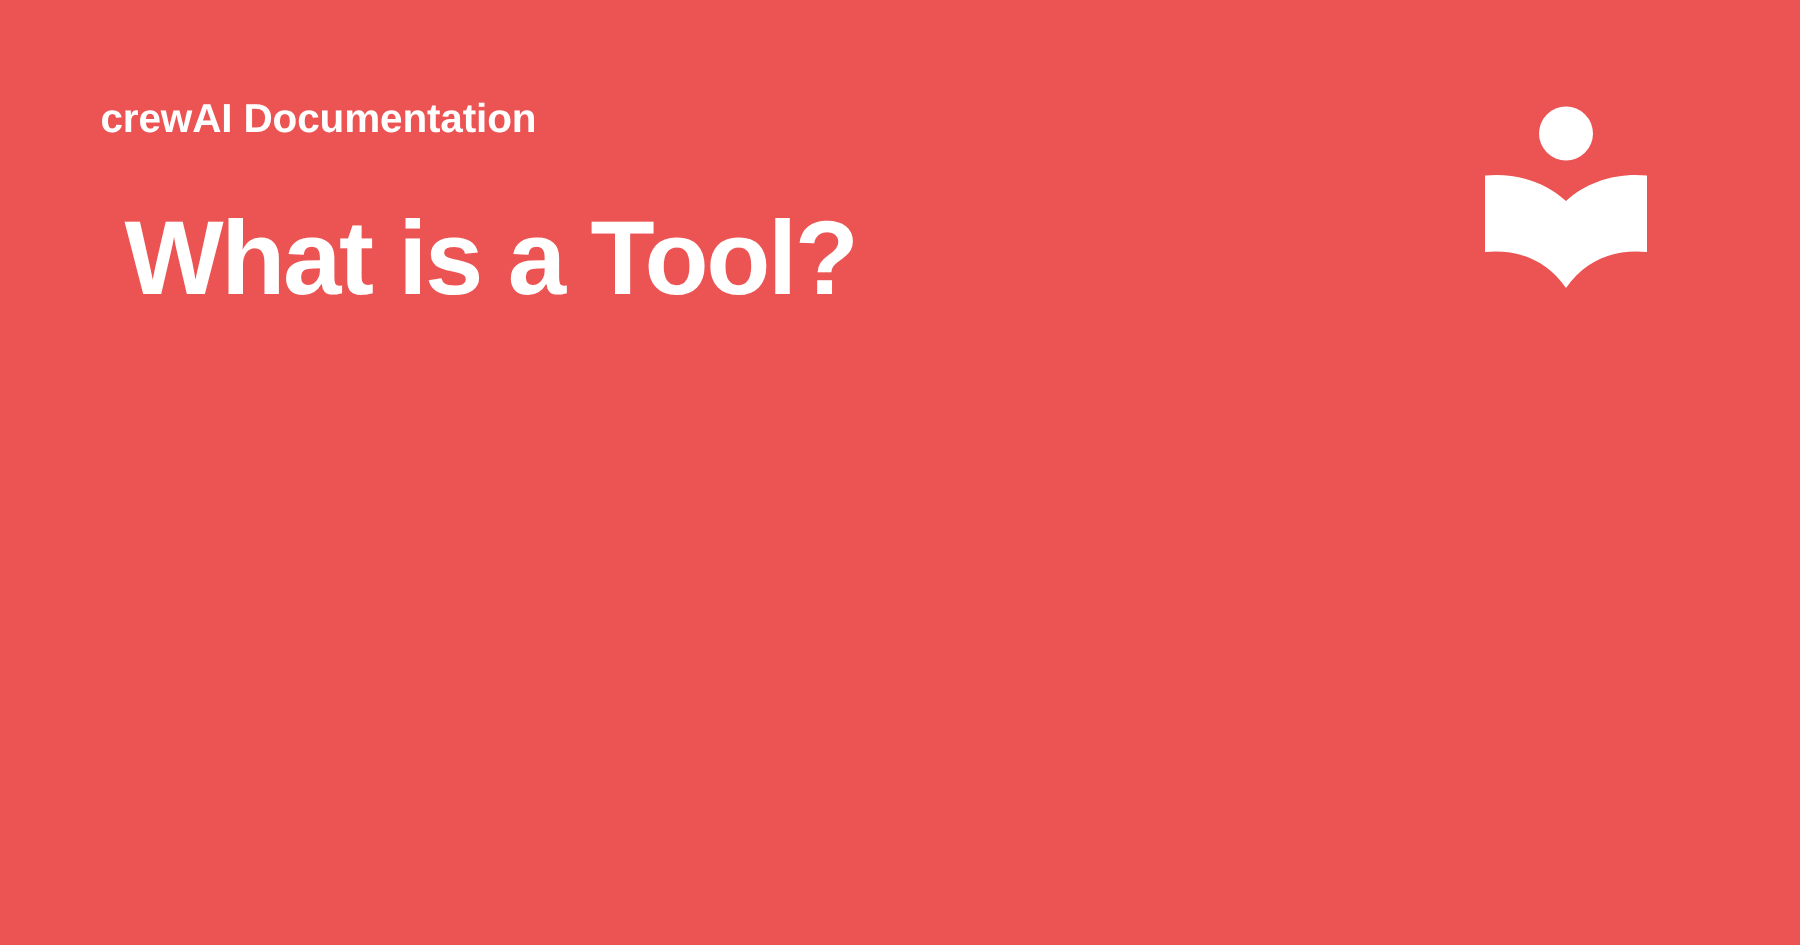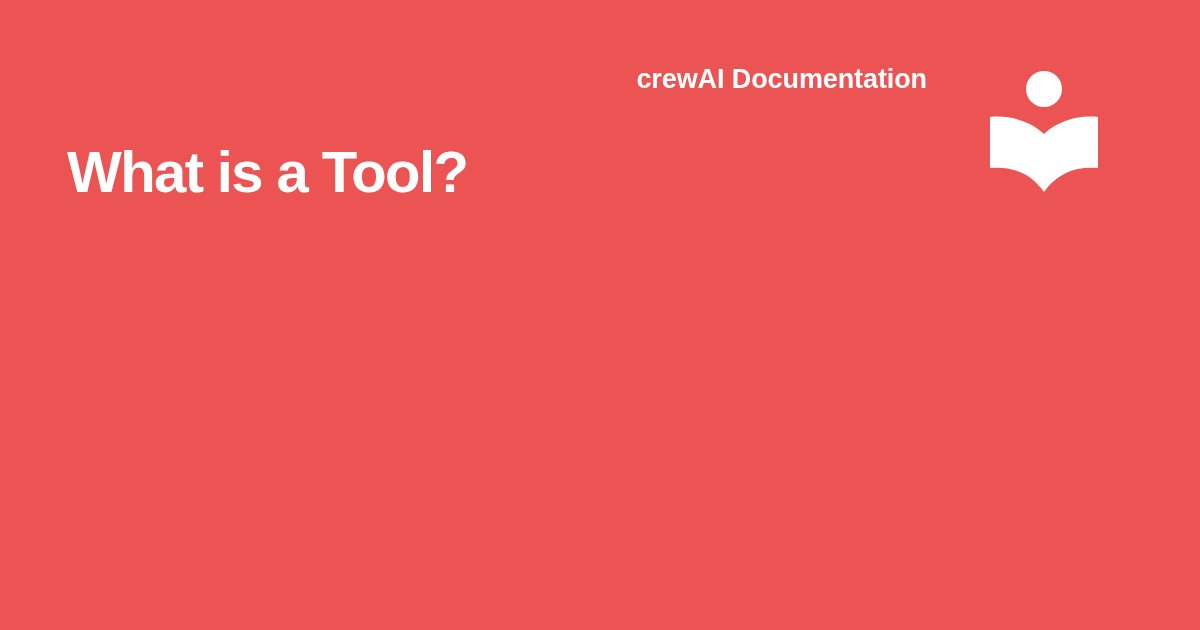--- a/index.html
+++ b/index.html
@@ -28,30 +28,29 @@
   }
   .eyebrow {
     font-family: "Liberation Sans", sans-serif;
     font-size: 27px;
     font-weight: bold;
     line-height: 38px;
     color: #ffffff;
     letter-spacing: -0.1px;
     margin: 0 0 26px 0;
     white-space: nowrap;
-    text-align: right;
   }
   .headline {
     font-family: "Liberation Sans", sans-serif;
-    font-size: 58px;
+    font-size: 70px;
     font-weight: bold;
     line-height: 96px;
     color: #ffffff;
     letter-spacing: -1.6px;
-    margin: 0;
+    margin: 16px;
   }
   .brand-logo {
     position: absolute;
     left: 986px;
     top: 64px;
     width: 118px;
     height: 136px;
   }
   .brand-logo svg {
     display: block;

